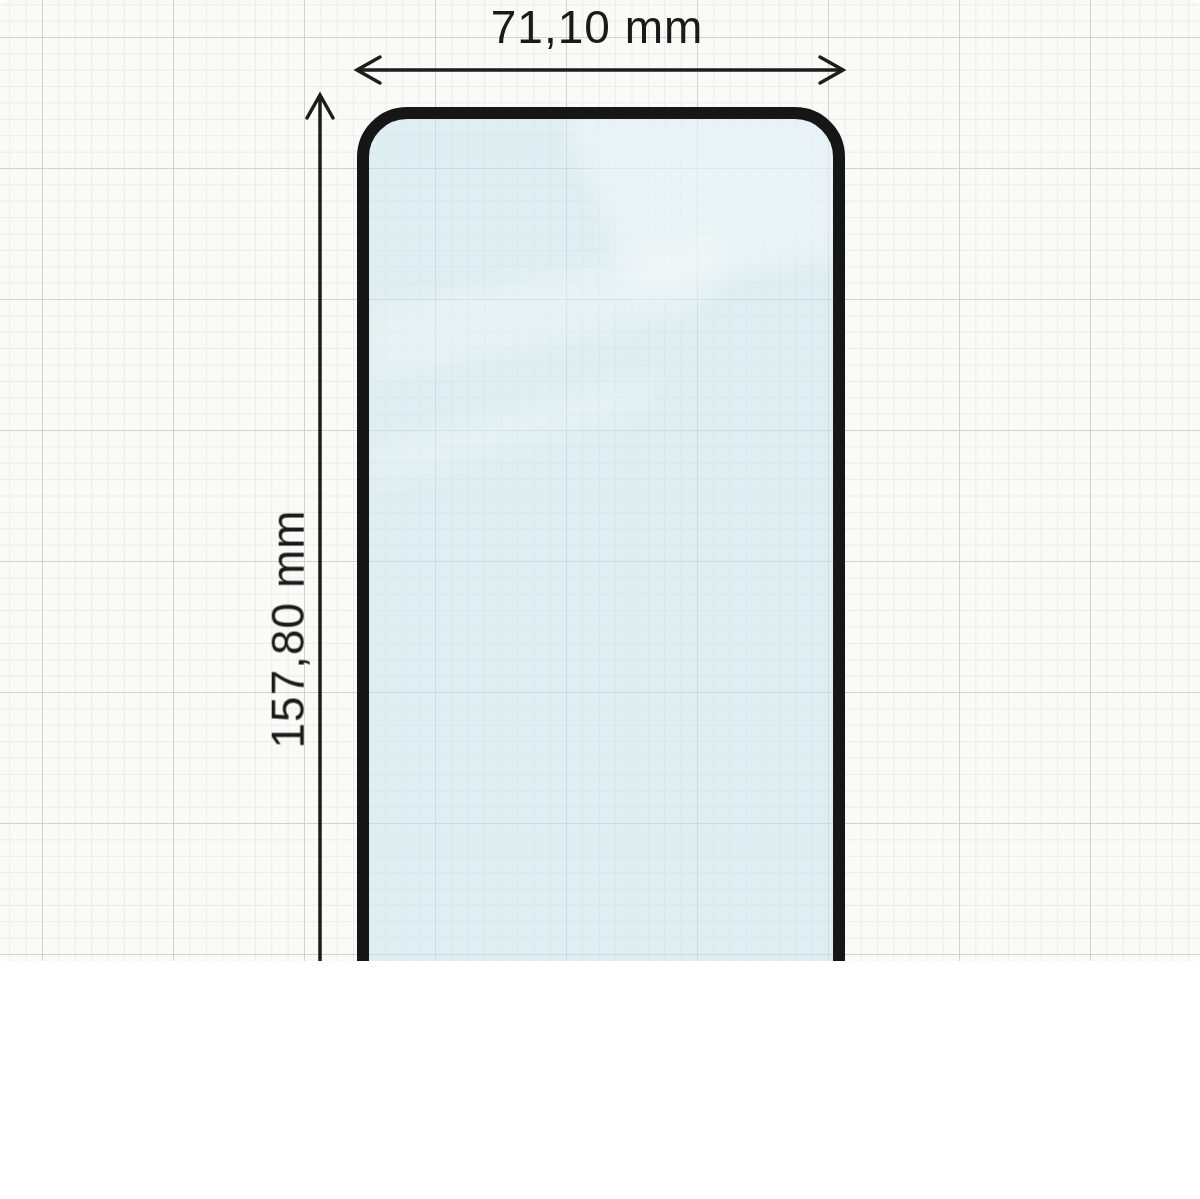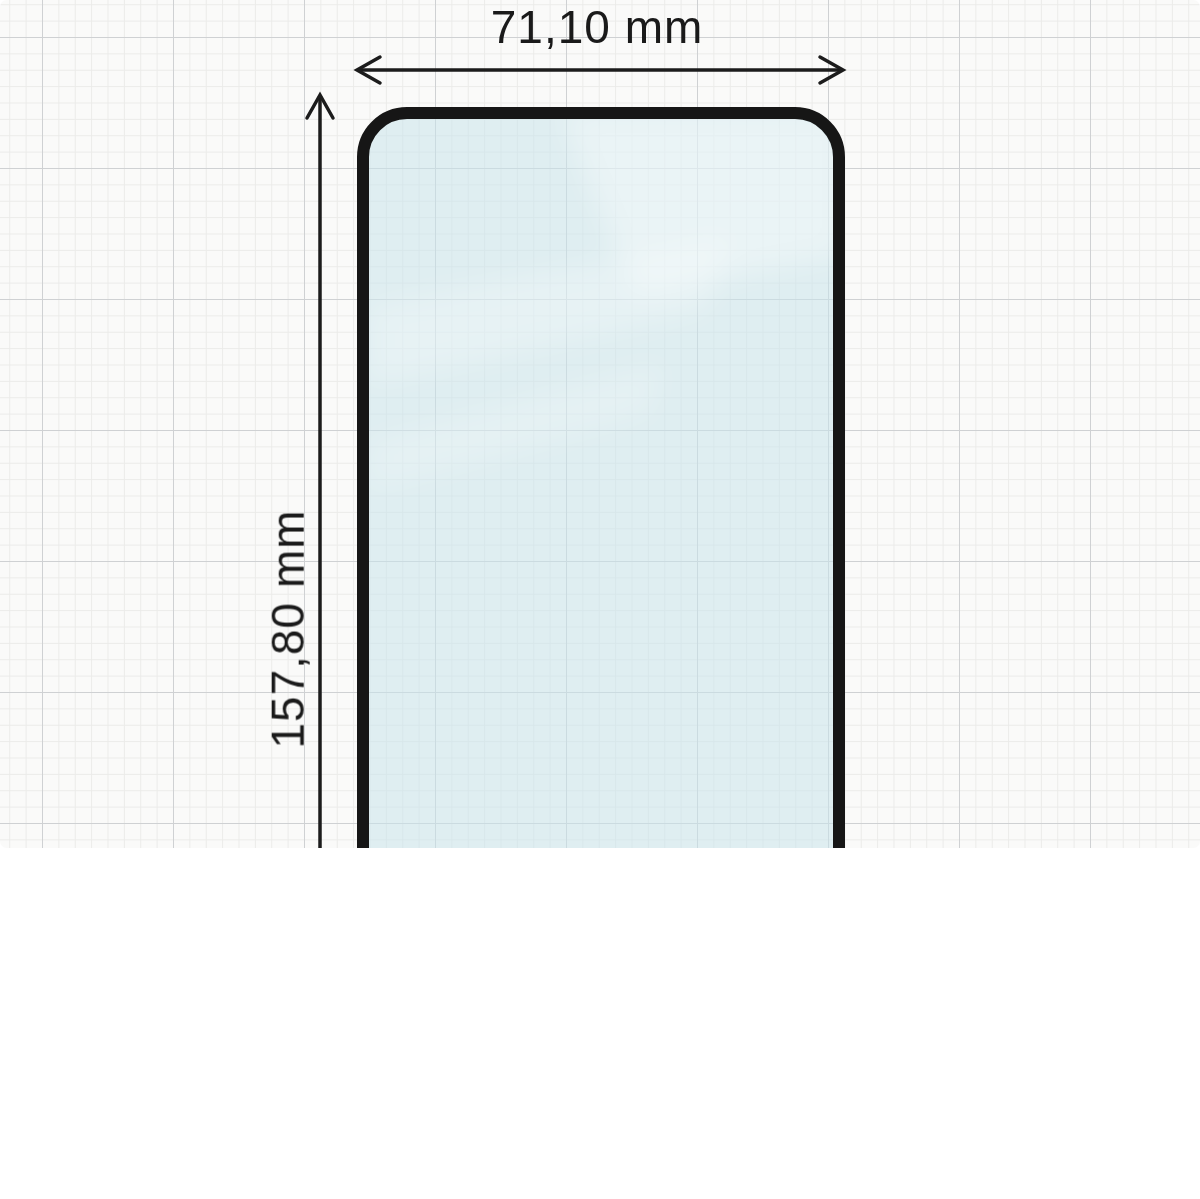--- a/index.html
+++ b/index.html
@@ -5,21 +5,21 @@
   html, body {
     margin: 0;
     padding: 0;
     background: #ffffff;
     font-family: "Liberation Sans", "DejaVu Sans", sans-serif;
   }
 
   .paper {
     position: relative;
     width: 1200px;
-    height: 848px;
+    height: 961px;
     overflow: hidden;
     background-color: #fafaf9;
     
     background-image:
       linear-gradient(90deg,  #cfd1d3 0, #cfd1d3 1px, transparent 1px),
       linear-gradient(180deg, #cfd1d3 0, #cfd1d3 1px, transparent 1px),
       linear-gradient(90deg,  #ebebe9 0, #ebebe9 1px, transparent 1px),
       linear-gradient(180deg, #ebebe9 0, #ebebe9 1px, transparent 1px);
     background-size:
       131px 131px,

